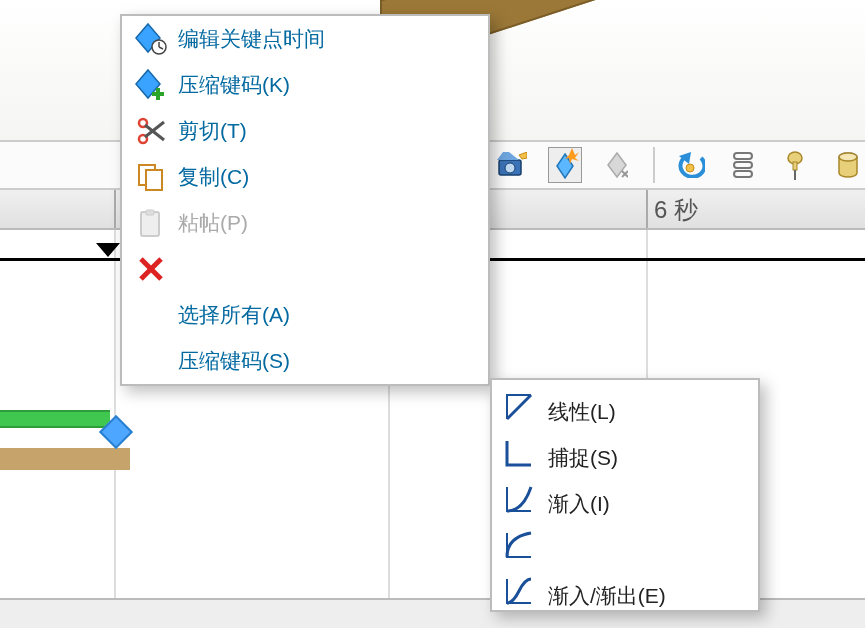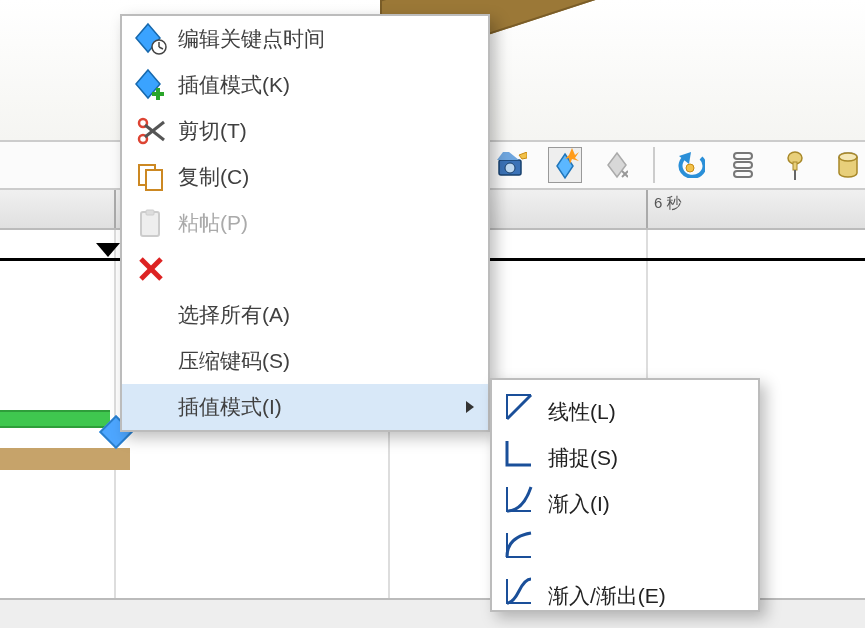--- a/index.html
+++ b/index.html
@@ -51,21 +51,21 @@
       background: linear-gradient(180deg, #f0f0f0, #e0e0e0);
       border-bottom: 2px solid #bbb;
       color: #555;
     }
     .ruler-tick-major {
       position: absolute;
       top: 0; bottom: 0;
       border-left: 2px solid #aaa;
       padding-left: 6px;
       padding-top: 4px;
-      font-size: 15px;
+      font-size: 24px;
     }
     .timeline-area {
       position: absolute;
       top: 230px; left: 0; right: 0; bottom: 30px;
       background: #fff;
     }
     .v-grid {
       position: absolute;
       top: 0; bottom: 0;
       border-left: 2px solid #ddd;
@@ -134,21 +134,21 @@
       cursor: default;
     }
     .menu-item.hover { background: #d8e8f8; }
     .menu-icon {
       width: 38px; height: 38px;
       display: flex; align-items: center; justify-content: center;
       flex-shrink: 0;
     }
     .menu-label {
       padding-left: 8px;
-      color: #404040;
+      color: #0369a1;
     }
     .menu-item.disabled .menu-label { color: #aaa; text-align: right; }
     .submenu-arrow {
       margin-left: auto;
       margin-right: 14px;
       width: 0; height: 0;
       border-top: 6px solid transparent;
       border-bottom: 6px solid transparent;
       border-left: 8px solid #333;
     }
@@ -273,21 +273,21 @@
     <span class="menu-label">编辑关键点时间</span>
   </div>
   <div class="menu-item">
     <span class="menu-icon">
       <svg width="34" height="34" viewBox="0 0 34 34">
         <polygon points="14,2 26,16 14,30 2,16" fill="#3aa3ff" stroke="#1668ad" stroke-width="1.5"></polygon>
         <line x1="24" y1="20" x2="24" y2="32" stroke="#2aa52a" stroke-width="4"></line>
         <line x1="18" y1="26" x2="30" y2="26" stroke="#2aa52a" stroke-width="4"></line>
       </svg>
     </span>
-    <span class="menu-label">插值模式(K)</span>
+    <span class="menu-label">压缩键码(K)</span>
   </div>
   <div class="menu-item">
     <span class="menu-icon">
       <svg width="30" height="30" viewBox="0 0 30 30">
         <circle cx="7" cy="7" r="4" fill="none" stroke="#d43" stroke-width="2.5"></circle>
         <circle cx="7" cy="23" r="4" fill="none" stroke="#d43" stroke-width="2.5"></circle>
         <line x1="9" y1="9" x2="28" y2="24" stroke="#555" stroke-width="3"></line>
         <line x1="9" y1="21" x2="28" y2="6" stroke="#555" stroke-width="3"></line>
       </svg>
     </span>
@@ -320,25 +320,20 @@
     </span>
   </div>
   <div class="menu-item">
     <span class="menu-icon"></span>
     <span class="menu-label">选择所有(A)</span>
   </div>
   <div class="menu-item">
     <span class="menu-icon"></span>
     <span class="menu-label">压缩键码(S)</span>
   </div>
-  <div class="menu-item hover">
-    <span class="menu-icon"></span>
-    <span class="menu-label">插值模式(I)</span>
-    <span class="submenu-arrow"></span>
-  </div>
 </div>
 
 <div class="submenu">
   <div class="sub-item">
     <span class="sub-icon">
       <svg width="32" height="32" viewBox="0 0 32 32">
         <polyline points="4,28 4,4 28,4" fill="none" stroke="#1a4f99" stroke-width="2"></polyline>
         <line x1="4" y1="28" x2="28" y2="4" stroke="#1a4f99" stroke-width="3"></line>
       </svg>
     </span>

